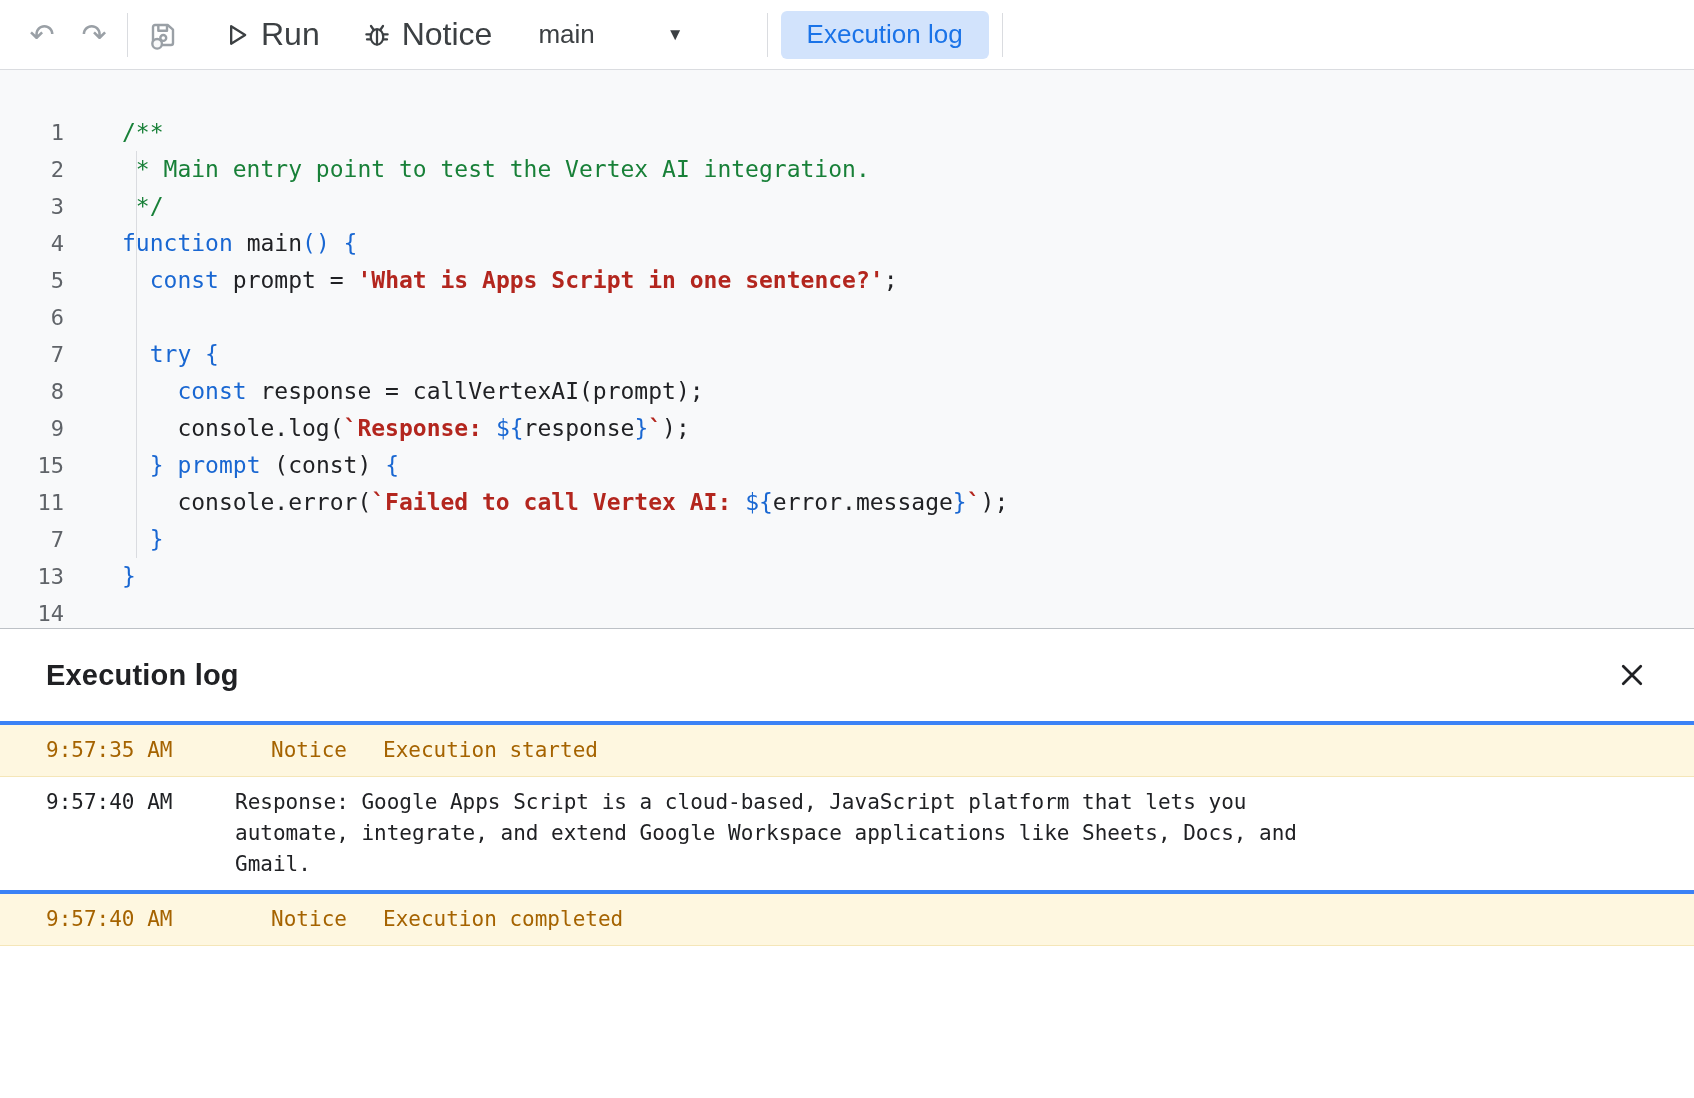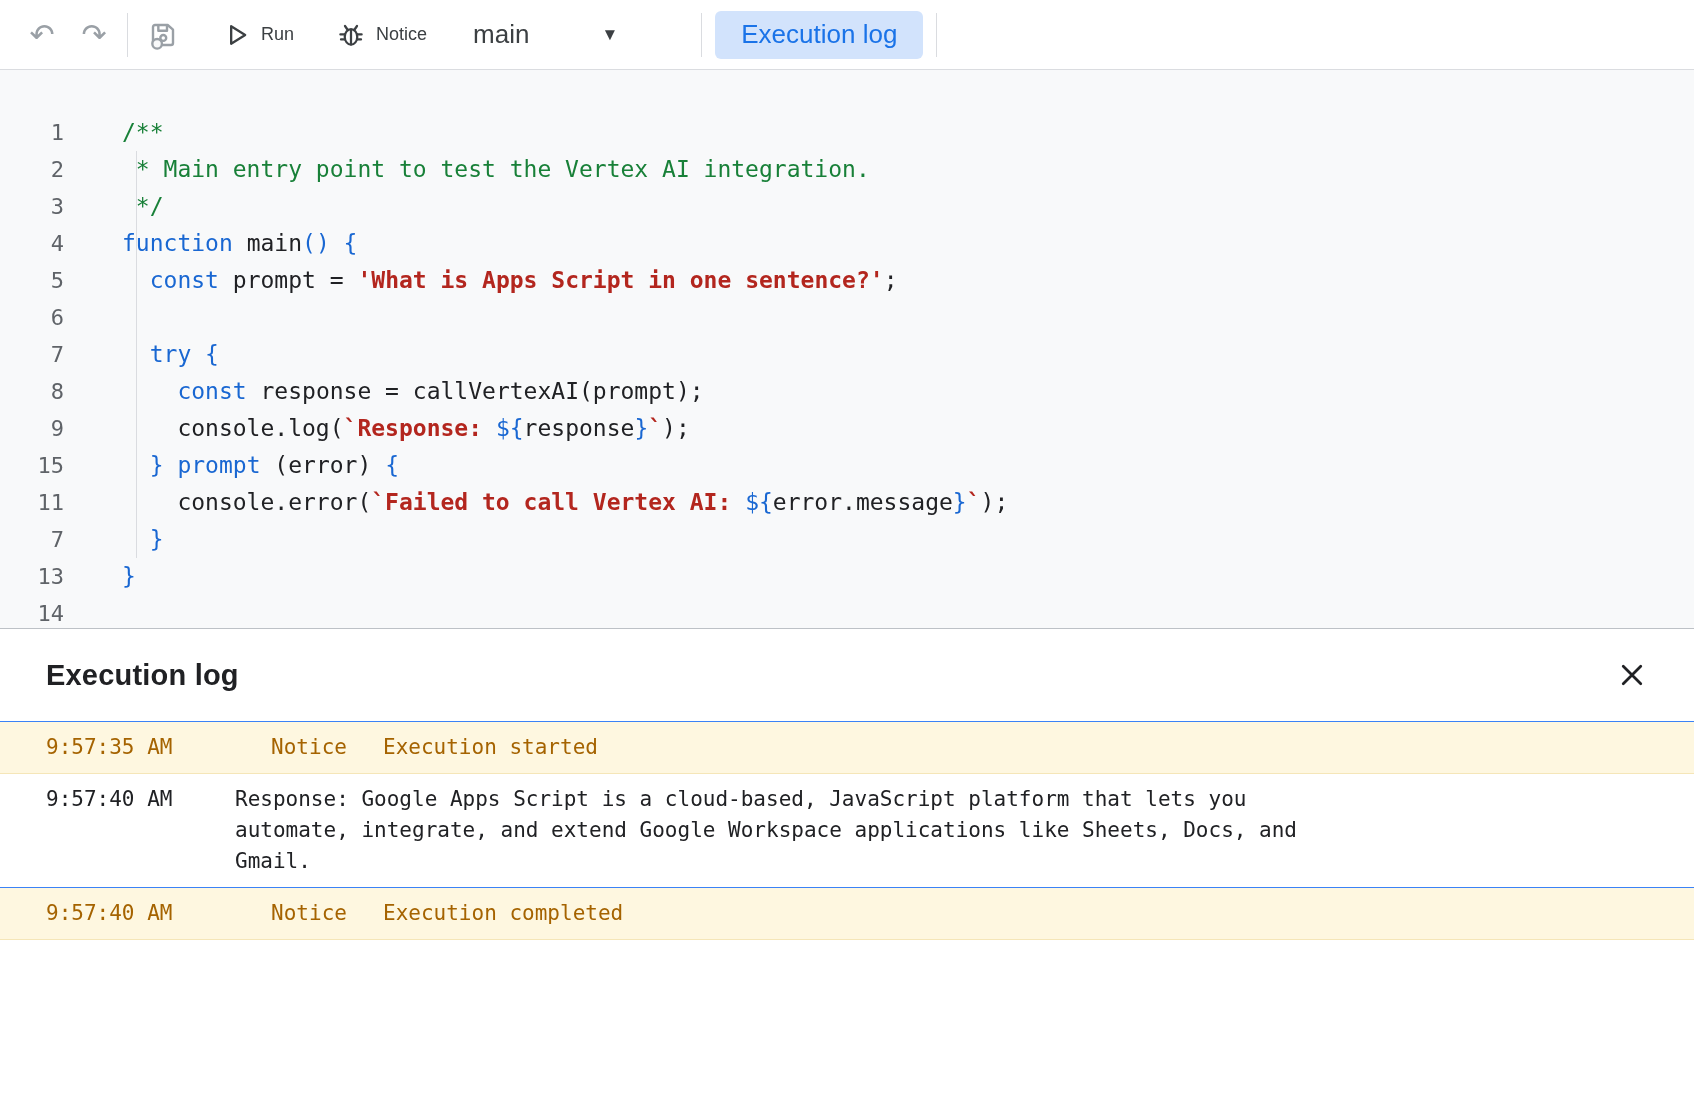--- a/index.html
+++ b/index.html
@@ -7,21 +7,21 @@
   .app{width:1694px;height:1098px;display:flex;flex-direction:column;}
 
   
   .toolbar{height:70px;box-sizing:border-box;background:#fff;border-bottom:1px solid var(--divider);
            display:flex;align-items:center;padding-left:22px;flex:none;}
   .icon-btn{width:40px;height:40px;border:none;background:transparent;border-radius:50%;
             display:flex;align-items:center;justify-content:center;cursor:pointer;padding:0;flex:none;}
   .glyph{font-size:30px;line-height:1;color:var(--disabled_icon);}
   .tb-divider{width:1px;height:44px;background:var(--divider);margin:0 13px;flex:none;}
   .text-btn{display:flex;align-items:center;gap:10px;border:none;background:transparent;cursor:pointer;
-            font-family:"Liberation Sans",sans-serif;font-size:18px;color:var(--toolbar_text);
+            font-family:"Liberation Sans",sans-serif;font-size:32px;color:var(--toolbar_text);
             padding:0 12px;height:48px;flex:none;}
   .undo-m{margin-right:12px;} .save-m{margin-left:2px;margin-right:28px;}
   .run-m{margin-right:18px;} .debug-m{margin-right:22px;}
   .fn-select{display:flex;align-items:center;font-size:26px;color:var(--toolbar_text);
              padding:0 12px;height:48px;cursor:pointer;margin-right:58px;flex:none;}
   .fn-select .caret{font-size:17px;color:var(--toolbar_text);margin-left:72px;}
   .pill{background:var(--pill_bg);color:var(--accent);border:none;border-radius:6px;height:48px;
         padding:0 26px;font-family:"Liberation Sans",sans-serif;font-size:26px;font-weight:500;
         cursor:pointer;flex:none;}
 
@@ -41,21 +41,21 @@
 
   
   .log-panel{border-top:1px solid #bdc1c6;height:470px;box-sizing:border-box;background:#fff;flex:none;}
   .log-header{height:92px;display:flex;align-items:center;justify-content:space-between;padding:0 40px 0 46px;}
   .log-title{font-size:29px;font-weight:700;color:#202124;letter-spacing:0.2px;}
   .close-btn{width:44px;height:44px;border:none;background:transparent;cursor:pointer;
              display:flex;align-items:center;justify-content:center;padding:0;}
   .log-row{display:flex;padding:10px 40px 10px 46px;box-sizing:border-box;
            font-family:"DejaVu Sans Mono","Liberation Mono",monospace;font-size:21px;line-height:31px;}
   .log-row.notice{background:var(--notice_bg);color:var(--notice_text);
-                  border-top:1px solid #3b82f6;border-bottom:1px solid #f5e6b8;}
+                  border-top:4px solid #3b82f6;border-bottom:1px solid #f5e6b8;}
   .log-row.info{color:var(--info_text);background:#fff;}
   .lt{width:189px;flex:none;}
   .ll{width:148px;flex:none;text-align:center;}
   .lm{max-width:1065px;}
 </style>
 </head>
 <body>
 
 <div class="app">
 
@@ -103,21 +103,21 @@
     <div id="code-lines">
         <div class="cl"><div class="ln">1</div><div class="lc"><span class="tok-c">/**</span></div></div>
         <div class="cl"><div class="ln">2</div><div class="lc"><span class="tok-c"> * Main entry point to test the Vertex AI integration.</span></div></div>
         <div class="cl"><div class="ln">3</div><div class="lc"><span class="tok-c"> */</span></div></div>
         <div class="cl"><div class="ln">4</div><div class="lc"><span class="tok-k">function</span><span class="tok-p"> main</span><span class="tok-b">()</span><span class="tok-p"> </span><span class="tok-b">{</span></div></div>
         <div class="cl"><div class="ln">5</div><div class="lc"><span class="tok-p">  </span><span class="tok-k">const</span><span class="tok-p"> prompt = </span><span class="tok-s">'What is Apps Script in one sentence?'</span><span class="tok-p">;</span></div></div>
         <div class="cl"><div class="ln">6</div><div class="lc"></div></div>
         <div class="cl"><div class="ln">7</div><div class="lc"><span class="tok-p">  </span><span class="tok-k">try</span><span class="tok-p"> </span><span class="tok-b">{</span></div></div>
         <div class="cl"><div class="ln">8</div><div class="lc"><span class="tok-p">    </span><span class="tok-k">const</span><span class="tok-p"> response = callVertexAI(prompt);</span></div></div>
         <div class="cl"><div class="ln">9</div><div class="lc"><span class="tok-p">    console.log(</span><span class="tok-s">`Response: </span><span class="tok-b">${</span><span class="tok-p">response</span><span class="tok-b">}</span><span class="tok-s">`</span><span class="tok-p">);</span></div></div>
-        <div class="cl"><div class="ln">15</div><div class="lc"><span class="tok-p">  </span><span class="tok-b">}</span><span class="tok-p"> </span><span class="tok-k">prompt</span><span class="tok-p"> (error) </span><span class="tok-b">{</span></div></div>
+        <div class="cl"><div class="ln">15</div><div class="lc"><span class="tok-p">  </span><span class="tok-b">}</span><span class="tok-p"> </span><span class="tok-k">prompt</span><span class="tok-p"> (const) </span><span class="tok-b">{</span></div></div>
         <div class="cl"><div class="ln">11</div><div class="lc"><span class="tok-p">    console.error(</span><span class="tok-s">`Failed to call Vertex AI: </span><span class="tok-b">${</span><span class="tok-p">error.message</span><span class="tok-b">}</span><span class="tok-s">`</span><span class="tok-p">);</span></div></div>
         <div class="cl"><div class="ln">7</div><div class="lc"><span class="tok-p">  </span><span class="tok-b">}</span></div></div>
         <div class="cl"><div class="ln">13</div><div class="lc"><span class="tok-b">}</span></div></div>
         <div class="cl"><div class="ln">14</div><div class="lc"></div></div>
       </div>
     <div class="indent-guide"></div>
   </div>
 
   <div class="log-panel">
     <div class="log-header">

